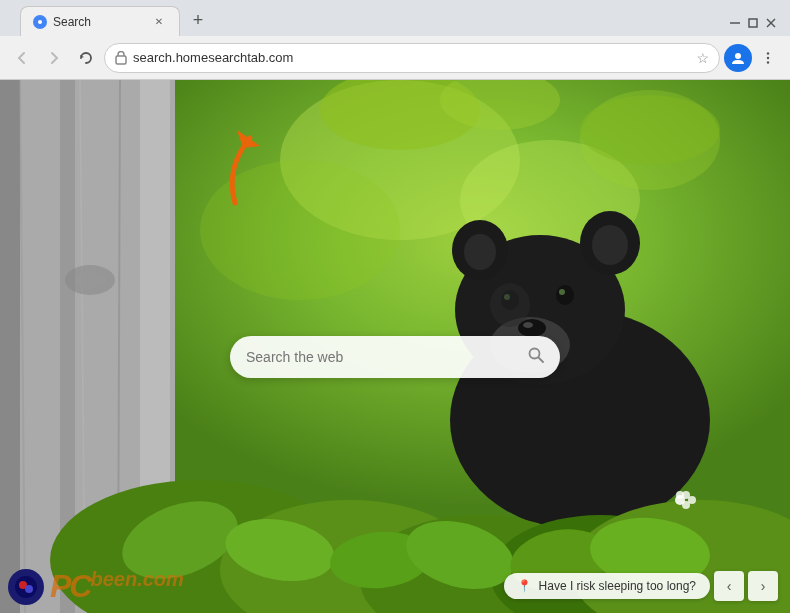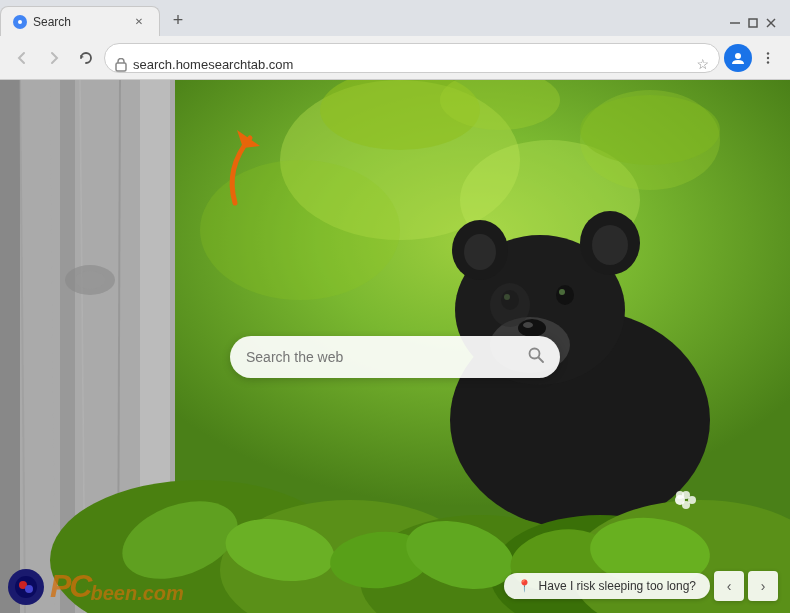--- a/index.html
+++ b/index.html
@@ -22,21 +22,21 @@
       background: #dee1e6;
       display: flex;
       align-items: flex-end;
       padding: 0 0 0 0;
       position: relative;
     }
 
     .tab-strip {
       display: flex;
       flex: 1;
-      padding-left: 0;
+      padding-left: 20px;
     }
 
     .tab {
       height: 30px;
       background: #f0f0f0;
       border-radius: 8px 8px 0 0;
       display: flex;
       align-items: center;
       padding: 0 12px;
       min-width: 160px;
@@ -144,21 +144,21 @@
     }
     .nav-btn.disabled { color: #bbb; cursor: default; }
 
     .address-bar {
       flex: 1;
       height: 30px;
       background: white;
       border: 1px solid #ccc;
       border-radius: 15px;
       display: flex;
-      align-items: flex-end;
+      align-items: center;
       padding: 0 10px;
       gap: 6px;
     }
 
     .address-icon {
       font-size: 11px;
       color: #888;
       display: flex;
       align-items: center;
     }
@@ -535,21 +535,21 @@
 
     <div class="pcrisk-logo">
 
       <div class="pcrisk-icon">
         <svg width="24" height="24" viewBox="0 0 24 24">
           <circle cx="12" cy="12" r="11" fill="#0a0a5e"></circle>
           <circle cx="9" cy="10" r="4" fill="#cc2222"></circle>
           <circle cx="15" cy="14" r="4" fill="#4444cc"></circle>
         </svg>
       </div>
-      <div style="display:flex; align-items:flex-end; gap:0;">
+      <div style="display:flex; align-items:flex-start; gap:0;">
         <span style="font-size:32px; font-weight:900; color:rgba(210,110,10,0.75); font-style:italic; font-family:Arial Black,Impact,sans-serif; letter-spacing:-2px;">PC</span>
         <span style="font-size:20px; font-weight:700; color:rgba(210,110,10,0.65); font-style:italic; font-family:Arial Black,Impact,sans-serif;">been.com</span>
       </div>
     </div>
 
   </div>
 
 </div>
 
 </body></html>

